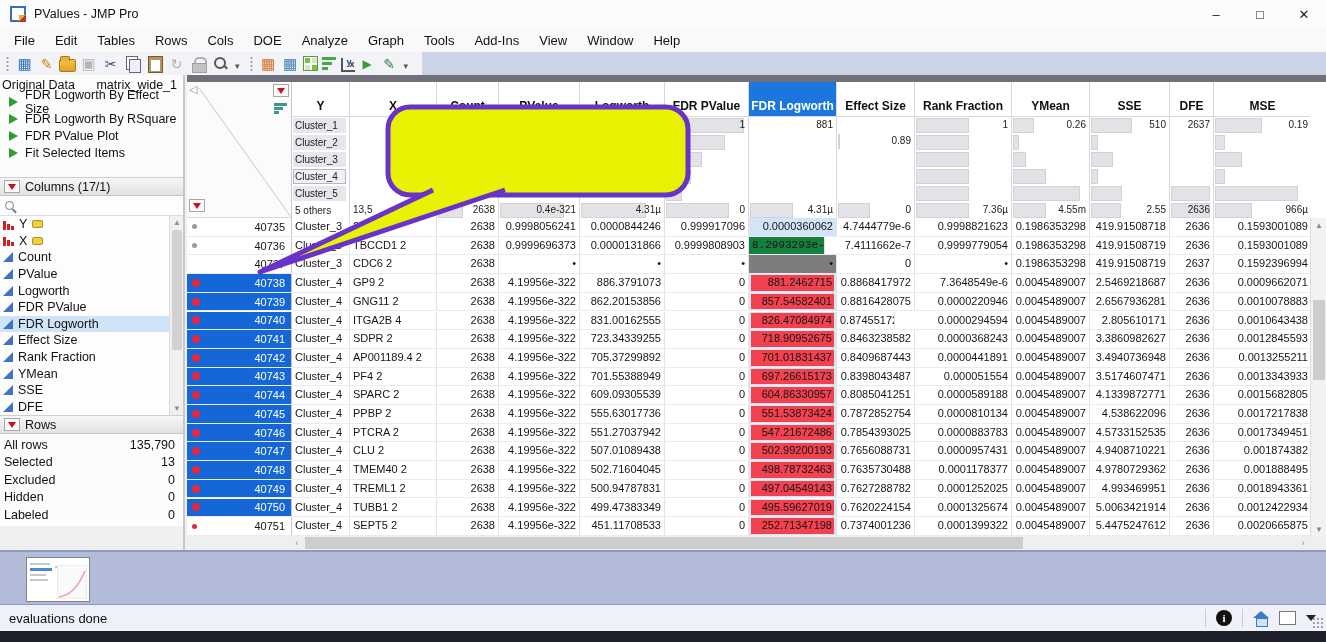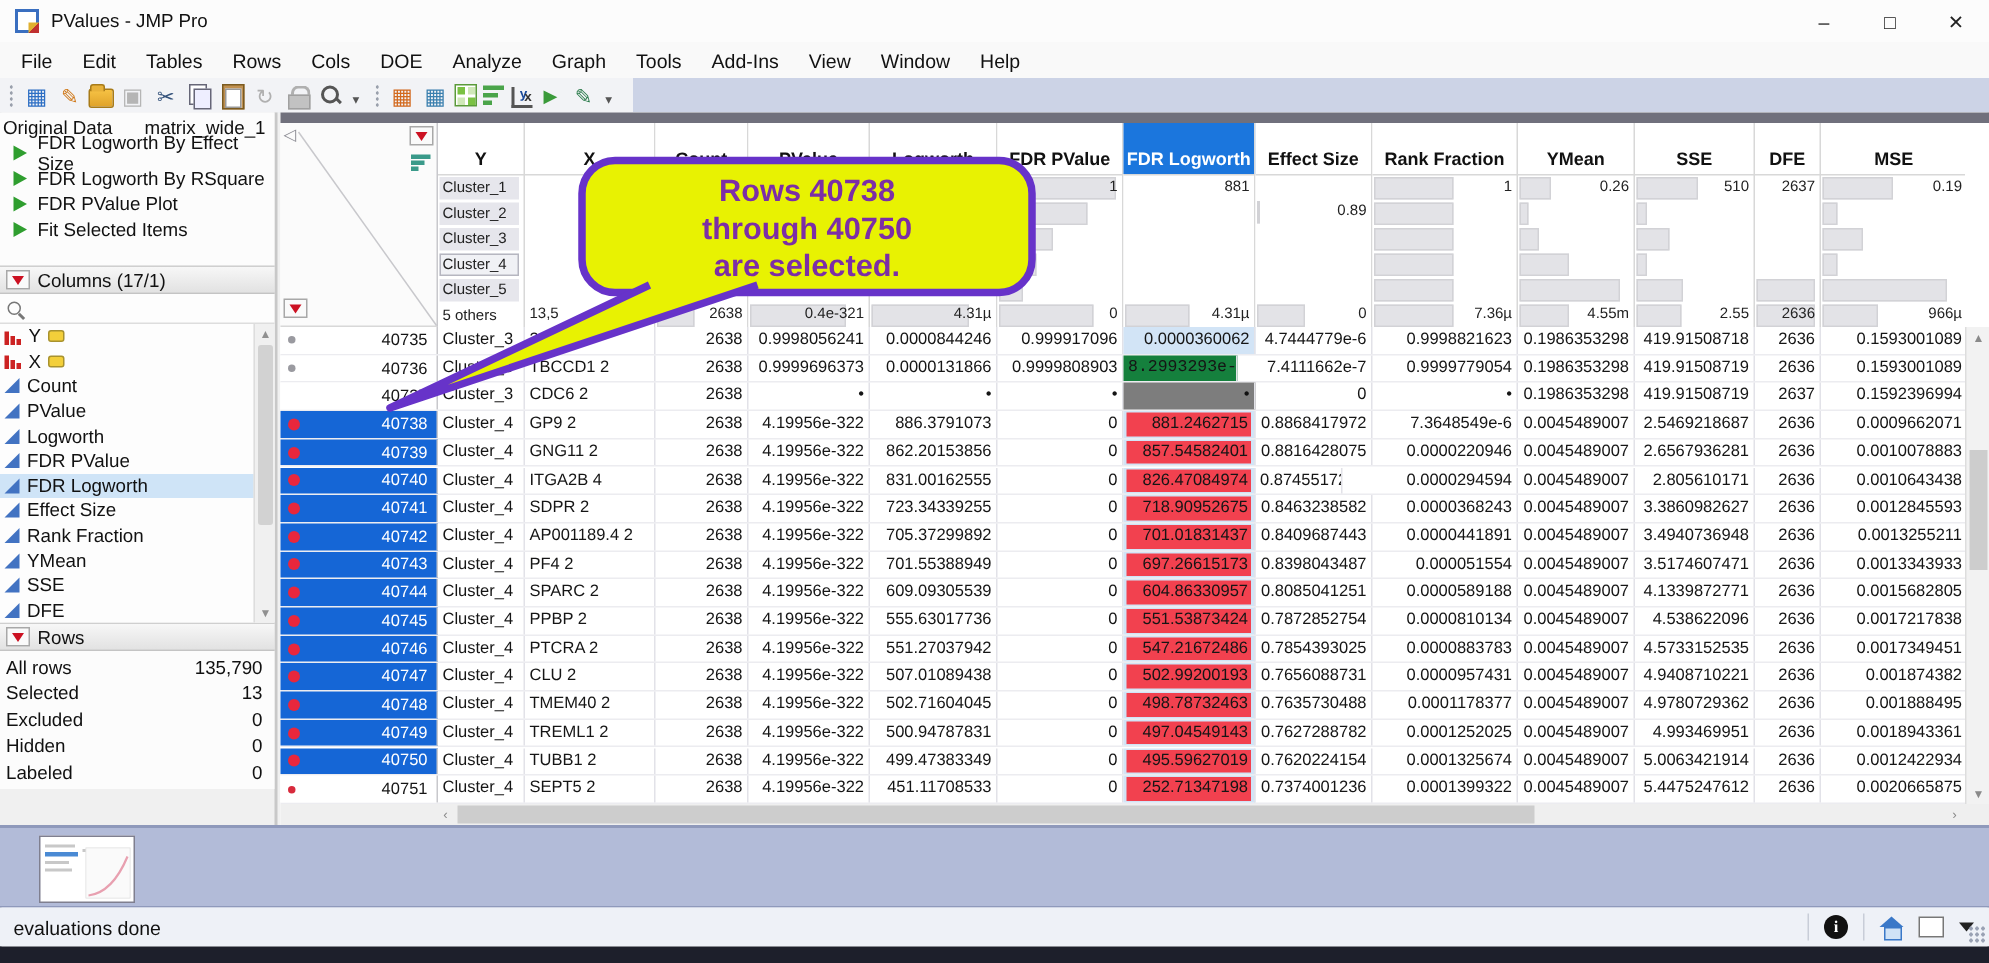--- a/index.html
+++ b/index.html
@@ -1027,25 +1027,20 @@
         <div class="harrow" style="right:16px;">›</div>
       </div>
     </div>
   </div>
 
   <svg class="callout-svg" viewBox="0 0 1326 642">
     <rect x="388" y="107" width="300" height="88" rx="22" fill="#e8f202" stroke="#6733c9" stroke-width="5"></rect>
     <path d="M433,190 L260,272 L505,190" fill="#e8f202" stroke="#6733c9" stroke-width="5" stroke-linejoin="round"></path>
     <rect x="400" y="118" width="276" height="66" fill="#e8f202"></rect>
   </svg>
-  <div class="callout-text" id="callout-text">
-      <div>Rows 40738</div>
-      <div>through 40750</div>
-      <div>are selected.</div>
-    </div>
 
   <div class="thumbstrip">
     <div class="thumb">
       <div class="t-line" style="left:3px;top:5px;width:20px;"></div>
       <div class="t-blue" style="left:3px;top:10px;width:22px;"></div>
       <div class="t-line" style="left:3px;top:16px;width:16px;"></div>
       <div class="t-line" style="left:3px;top:21px;width:18px;"></div>
       <div class="t-line" style="left:28px;top:8px;width:10px;"></div>
       <svg width="30" height="34" style="position:absolute;right:2px;bottom:2px;">
         <rect x="0" y="0" width="30" height="34" fill="#fafafa" stroke="#ddd"></rect>

